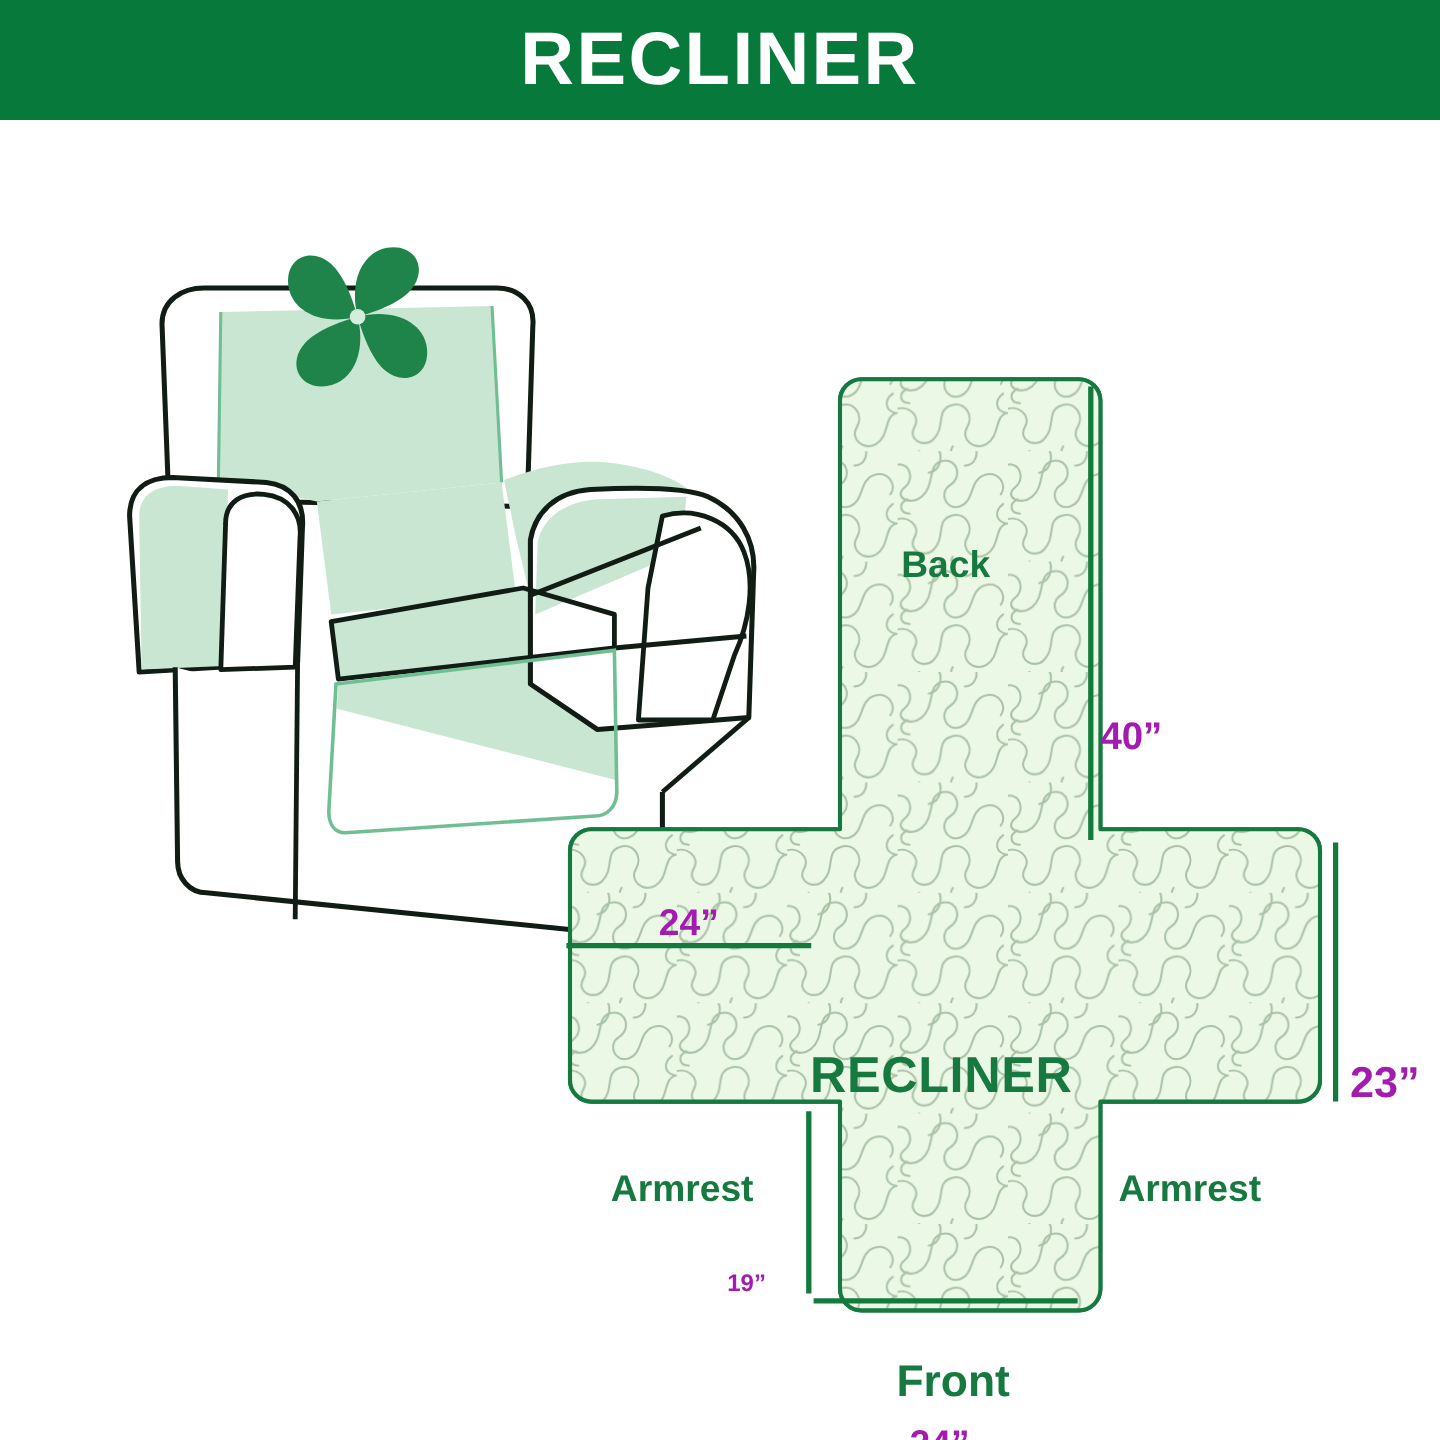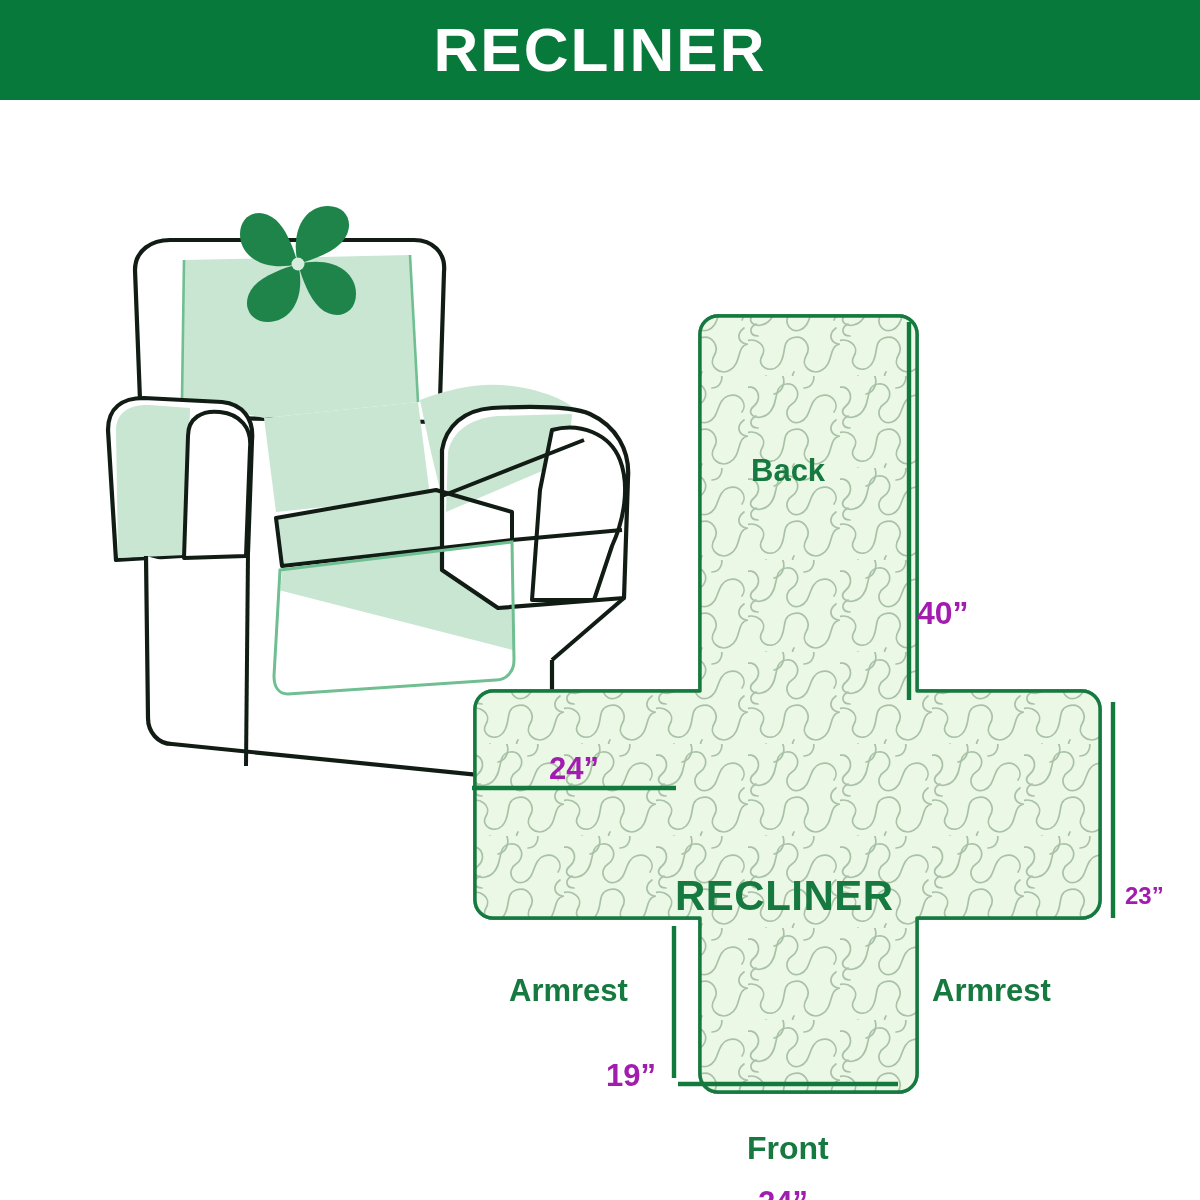--- a/index.html
+++ b/index.html
@@ -68,26 +68,26 @@
     font-weight: 700;
     font-family: "Liberation Sans", sans-serif;
     white-space: nowrap;
     line-height: 1;
   }
 
   #label-back        { left: 739px; top: 355px;  font-size: 31px; }
   #label-recliner-ctr{ left: 663px; top: 775px;  font-size: 42px; letter-spacing: 0.5px; }
   #label-armrest-left{ left: 497px; top: 875px;  font-size: 31px; }
   #label-armrest-right{left: 920px; top: 875px;  font-size: 31px; }
-  #label-front       { left: 735px; top: 1032px; font-size: 32px; }
+  #label-front       { left: 735px; top: 1032px; font-size: 37px; }
 
   #dim-back-40   { left: 905px;  top: 497px;  font-size: 32px; }
-  #dim-arm-23    { left: 1113px; top: 784px;  font-size: 24px; }
+  #dim-arm-23    { left: 1113px; top: 784px;  font-size: 36px; }
   #dim-top-24    { left: 537px;  top: 653px;  font-size: 31px; }
-  #dim-front-19  { left: 594px;  top: 960px;  font-size: 31px; }
+  #dim-front-19  { left: 594px;  top: 960px;  font-size: 20px; }
   #dim-front-24  { left: 746px;  top: 1087px; font-size: 31px; }
 </style>
 </head>
 <body>
 
 <div id="header-banner">
   <div id="header-title">RECLINER</div>
 </div>
 
 <div id="diagram-canvas">

